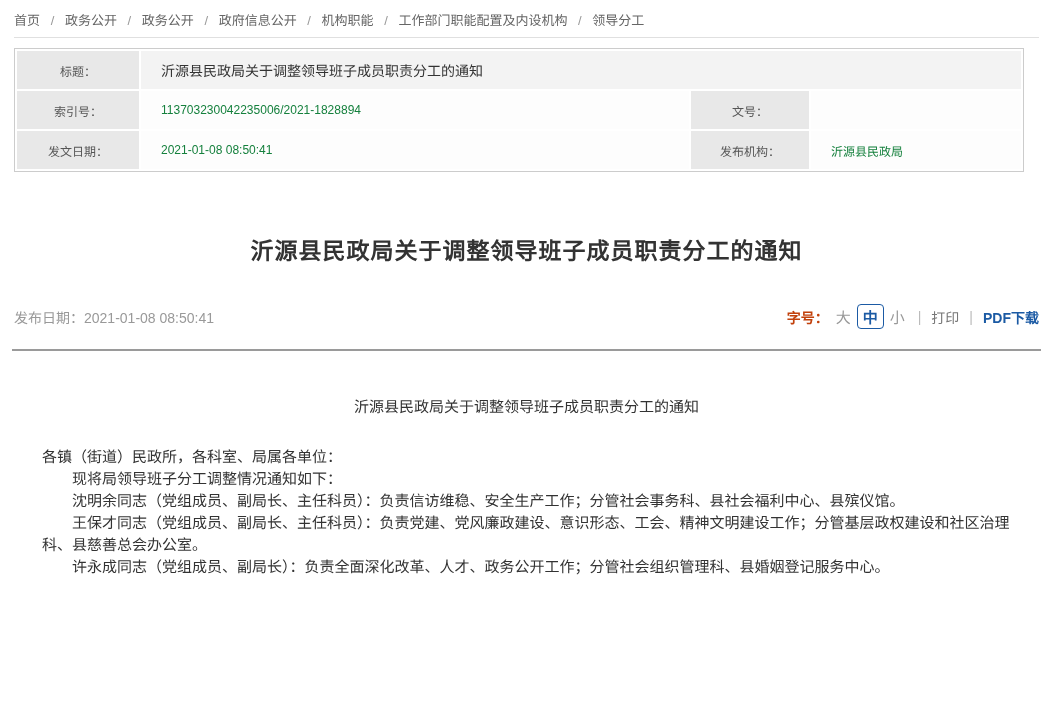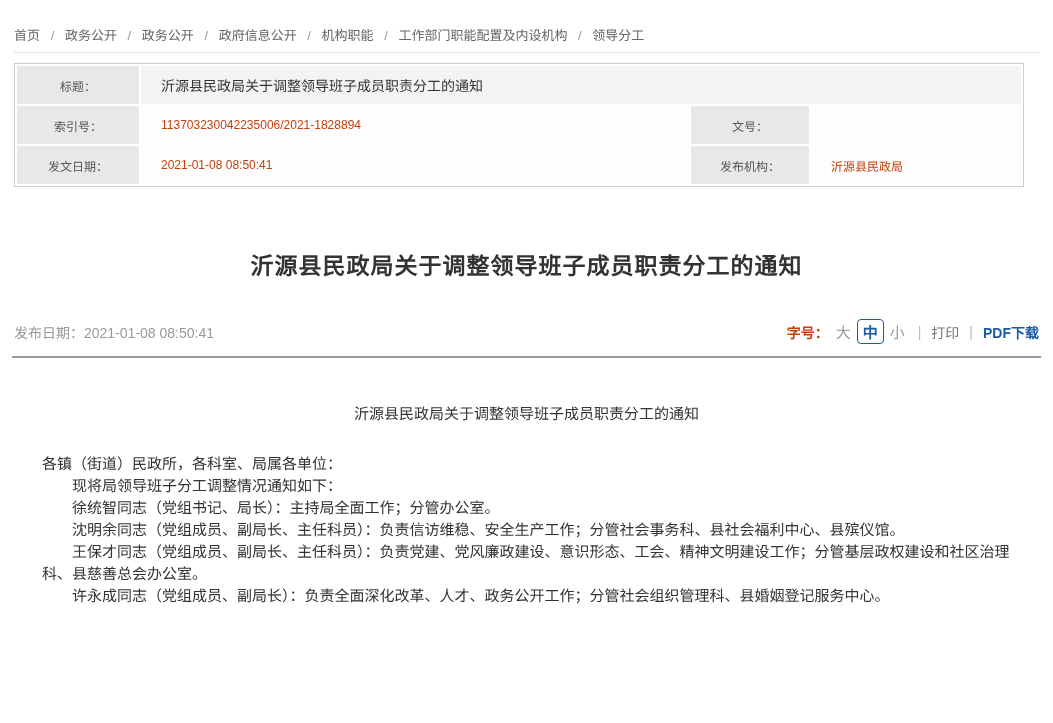--- a/index.html
+++ b/index.html
@@ -1,21 +1,21 @@
 <!DOCTYPE html>
 <html lang="zh-CN"><head>
 <meta charset="utf-8">
 <style>
   * { margin: 0; padding: 0; box-sizing: border-box; }
   html, body {
     width: 1053px;
     background: #ffffff;
     font-family: "Liberation Sans", "DejaVu Sans", sans-serif;
   }
-  .page { width: 1053px; height: 659px; overflow: hidden; background: #fff; margin-top: 15px; }
+  .page { width: 1053px; height: 659px; overflow: hidden; background: #fff; }
 
   
   .breadcrumb {
     margin: 0 14px;
     padding: 10px 0 8px 0;
     border-bottom: 1px solid #e0e0e0;
     font-size: 13px;
     color: #666;
   }
   .breadcrumb a {
@@ -40,21 +40,21 @@
     vertical-align: middle;
   }
   td.lbl {
     background: #e8e8e8;
     color: #555;
     text-align: center;
     width: 122px;
   }
   td.val {
     background: #fdfdfd;
-    color: #c2410c;
+    color: #15803d;
     padding-left: 20px;
     font-size: 15px;
   }
   td.val.title-val { background: #f3f3f3; font-size: 14px; color: #333; }
   td.val.idx { width: 548px; }
   td.lbl.l2 { width: 118px; }
 
   
   .article-title {
     margin-top: 60px;
@@ -63,21 +63,21 @@
     font-weight: bold;
     color: #333;
     letter-spacing: 1px;
   }
   .pub-row {
     margin: 38px 14px 0 14px;
     display: flex;
     justify-content: space-between;
     align-items: center;
     font-size: 14px;
-    padding-bottom: 12px;
+    padding-bottom: 20px;
   }
   .pub-date { color: #999; }
   .tools { display: flex; align-items: center; color: #999; }
   .tools .fs-label { color: #c2410c; font-weight: bold; margin-right: 4px; }
   .fs-btn {
     color: #999;
     cursor: pointer;
     margin: 0 3px;
     font-size: 15px;
   }
@@ -176,20 +176,19 @@
     </div>
   </div>
 
   <hr class="rule">
 
   <div class="doc">
     <div class="doc-heading">沂源县民政局关于调整领导班子成员职责分工的通知</div>
     <div class="doc-body">
       <p>各镇（街道）民政所，各科室、局属各单位：</p>
       <p class="indent">现将局领导班子分工调整情况通知如下：</p>
-      <p class="indent">徐统智同志（党组书记、局长）：主持局全面工作；分管办公室。</p>
       <p class="indent">沈明余同志（党组成员、副局长、主任科员）：负责信访维稳、安全生产工作；分管社会事务科、县社会福利中心、县殡仪馆。</p>
       <p class="indent">王保才同志（党组成员、副局长、主任科员）：负责党建、党风廉政建设、意识形态、工会、精神文明建设工作；分管基层政权建设和社区治理科、县慈善总会办公室。</p>
       <p class="indent">许永成同志（党组成员、副局长）：负责全面深化改革、人才、政务公开工作；分管社会组织管理科、县婚姻登记服务中心。</p>
     </div>
   </div>
 
 </div>
 
 </body></html>

